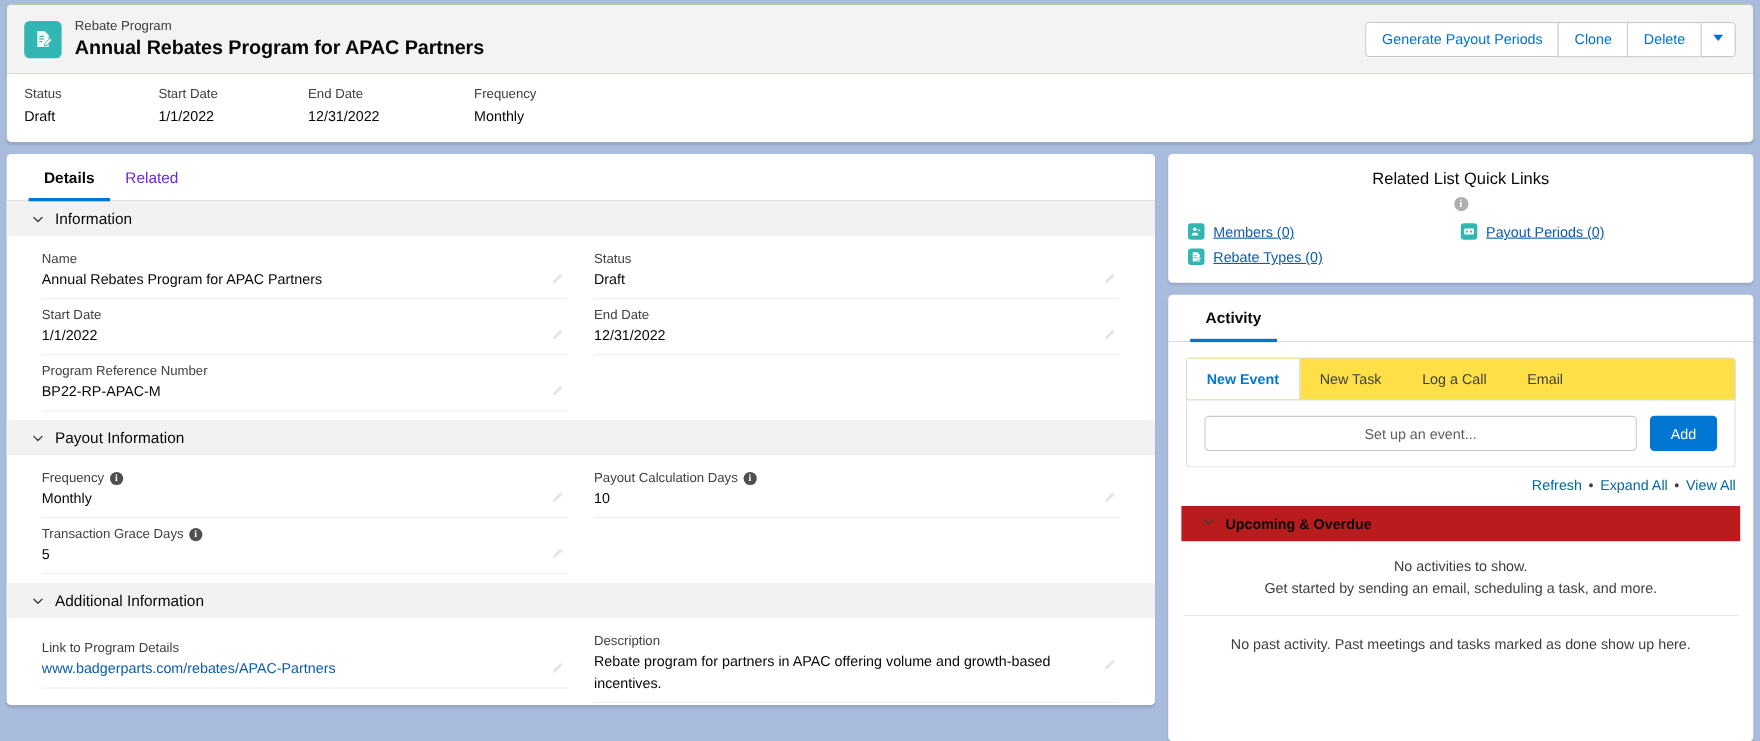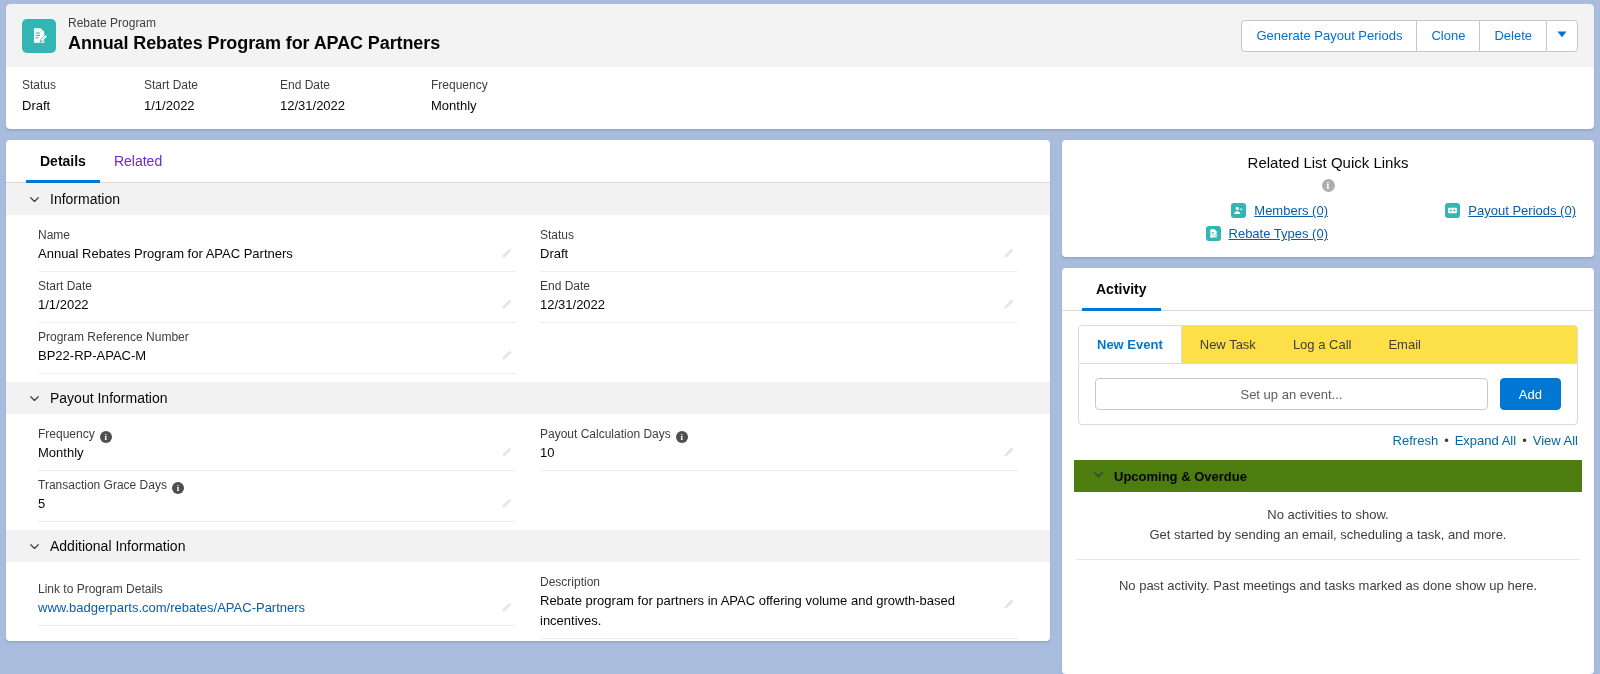--- a/index.html
+++ b/index.html
@@ -155,21 +155,21 @@
   .field-row {
     border-bottom: 1px solid #eeeeee;
     padding: 6px 0 7px 0;
     display: flex;
     align-items: flex-end;
     position: relative;
   }
   .field-main { flex: 1 1 auto; min-width: 0; }
   .field-label {
     font-size: 12px; color: #3e3e3c; line-height: 17px;
-    display: flex; align-items: flex-end; gap: 5px;
+    display: flex; align-items: center; gap: 5px;
   }
   .field-value {
     font-size: 13px; color: #080707; line-height: 20px;
     word-break: break-word;
   }
   .field-value.link { color: #0b5cab; }
   .pencil {
     flex: 0 0 auto;
     width: 20px; height: 20px;
     display: flex; align-items: center; justify-content: center;
@@ -195,21 +195,21 @@
   .info-dot-grey {
     width: 13px; height: 13px; border-radius: 50%;
     background: #aeaeae; color: #fff;
     font-size: 10px; font-weight: bold; font-family: "Liberation Serif", serif;
     display: inline-flex; align-items: center; justify-content: center;
     line-height: 1; cursor: pointer;
   }
   .ql-grid { display: flex; flex-wrap: wrap; row-gap: 8px; }
   .ql-item {
     width: 50%;
-    display: flex; align-items: center; gap: 8px; justify-content: flex-end;
+    display: flex; align-items: center; gap: 8px;
   }
   .ql-icon {
     width: 15px; height: 15px; border-radius: 3px;
     background: #31b6b4;
     display: flex; align-items: center; justify-content: center;
     flex: 0 0 auto;
   }
   .ql-link {
     color: #0b5cab; font-size: 13px; text-decoration: underline; cursor: pointer;
   }
@@ -289,21 +289,21 @@
     display: flex; align-items: center; justify-content: center;
     cursor: pointer;
   }
   .links-row {
     display: flex; justify-content: flex-end; gap: 6px;
     padding: 8px 16px 0 16px;
     font-size: 13px; color: #3e3e3c;
   }
   .links-row a { color: #0369a1; text-decoration: none; cursor: pointer; }
   .act-section-head {
-    background: #4d7c0f;
+    background: #b91c1c;
     display: flex; align-items: center; gap: 9px;
     padding: 8px 14px 8px 18px;
     margin: 12px 12px 0 12px;
     font-size: 13px; font-weight: bold; color: #080707;
     cursor: pointer;
   }
   .empty-block { text-align: center; padding: 13px 16px 14px 16px; }
   .empty-line { font-size: 13px; color: #3e3e3c; line-height: 20px; }
   .divider { height: 1px; background: #e5e5e5; margin: 0 14px; }
   .past-block { text-align: center; padding: 16px 16px 16px 16px; }

